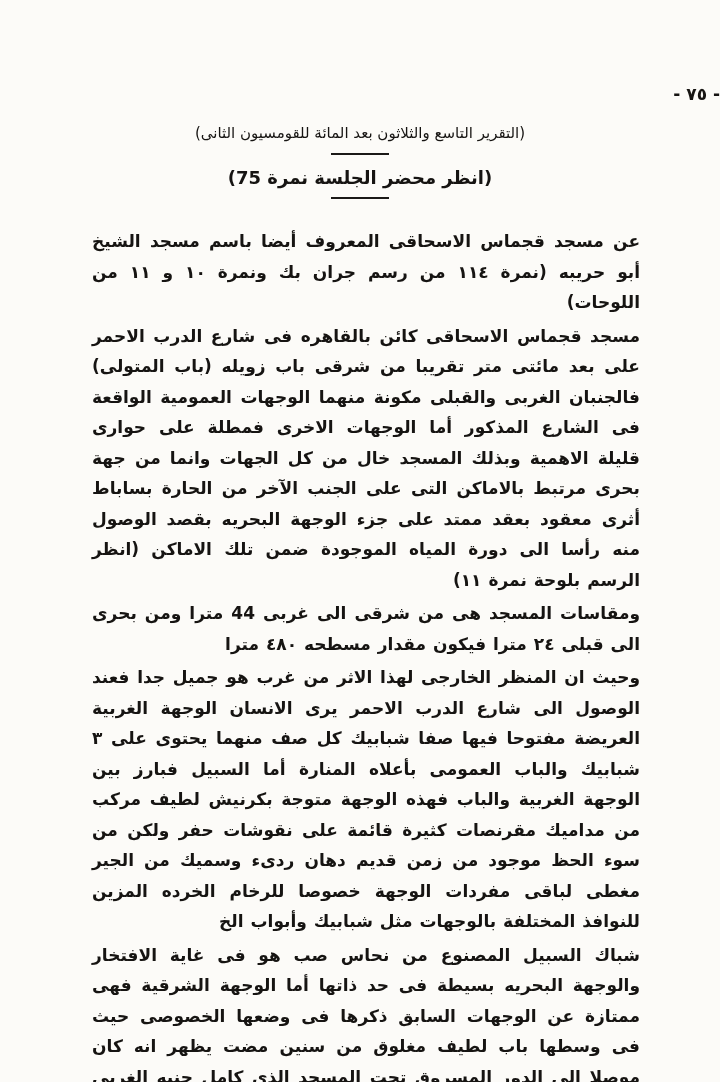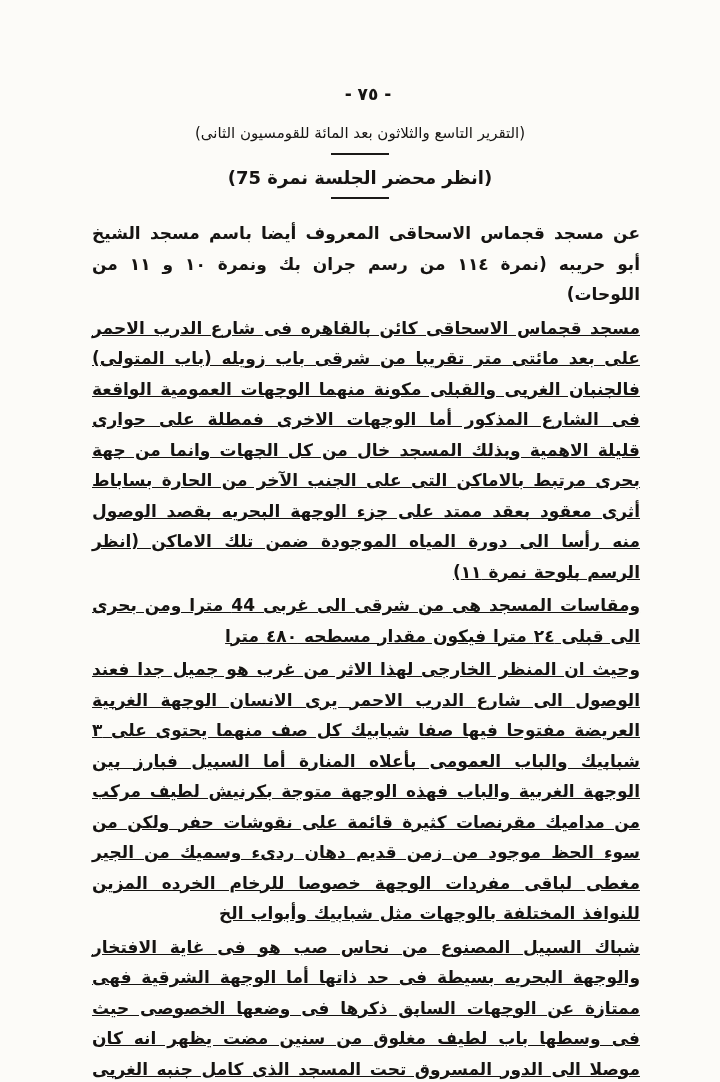--- a/index.html
+++ b/index.html
@@ -16,21 +16,20 @@
     color: #161412;
     font-family: "DejaVu Sans", sans-serif;
     direction: rtl;
     overflow: hidden;
   }
   .page-number {
     position: absolute;
     top: 84px;
     left: 16px;
     right: 0;
-    text-align: center;
     font-size: 17px;
     font-weight: bold;
     letter-spacing: 2px;
   }
   .header-block {
     position: absolute;
     top: 118px;
     left: 0;
     right: 0;
     text-align: center;
@@ -57,26 +56,25 @@
     right: 80px;
     left: 92px;
     direction: rtl;
     text-align: justify;
     font-size: 17px;
     font-weight: bold;
     line-height: 30.5px;
     word-spacing: 1px;
   }
   .body-text p {
-    margin: 8px 0 3px 0;
+    margin: 16px 0 3px 0;
     padding: 0;
   }
   .body-text p.gap-top {
     margin-top: 3px;
-    text-decoration: underline;
   }
 </style>
 </head>
 <body>
 
 <div class="page">
 
   <div class="page-number">- ٧٥ -</div>
 
   <div class="header-block">

